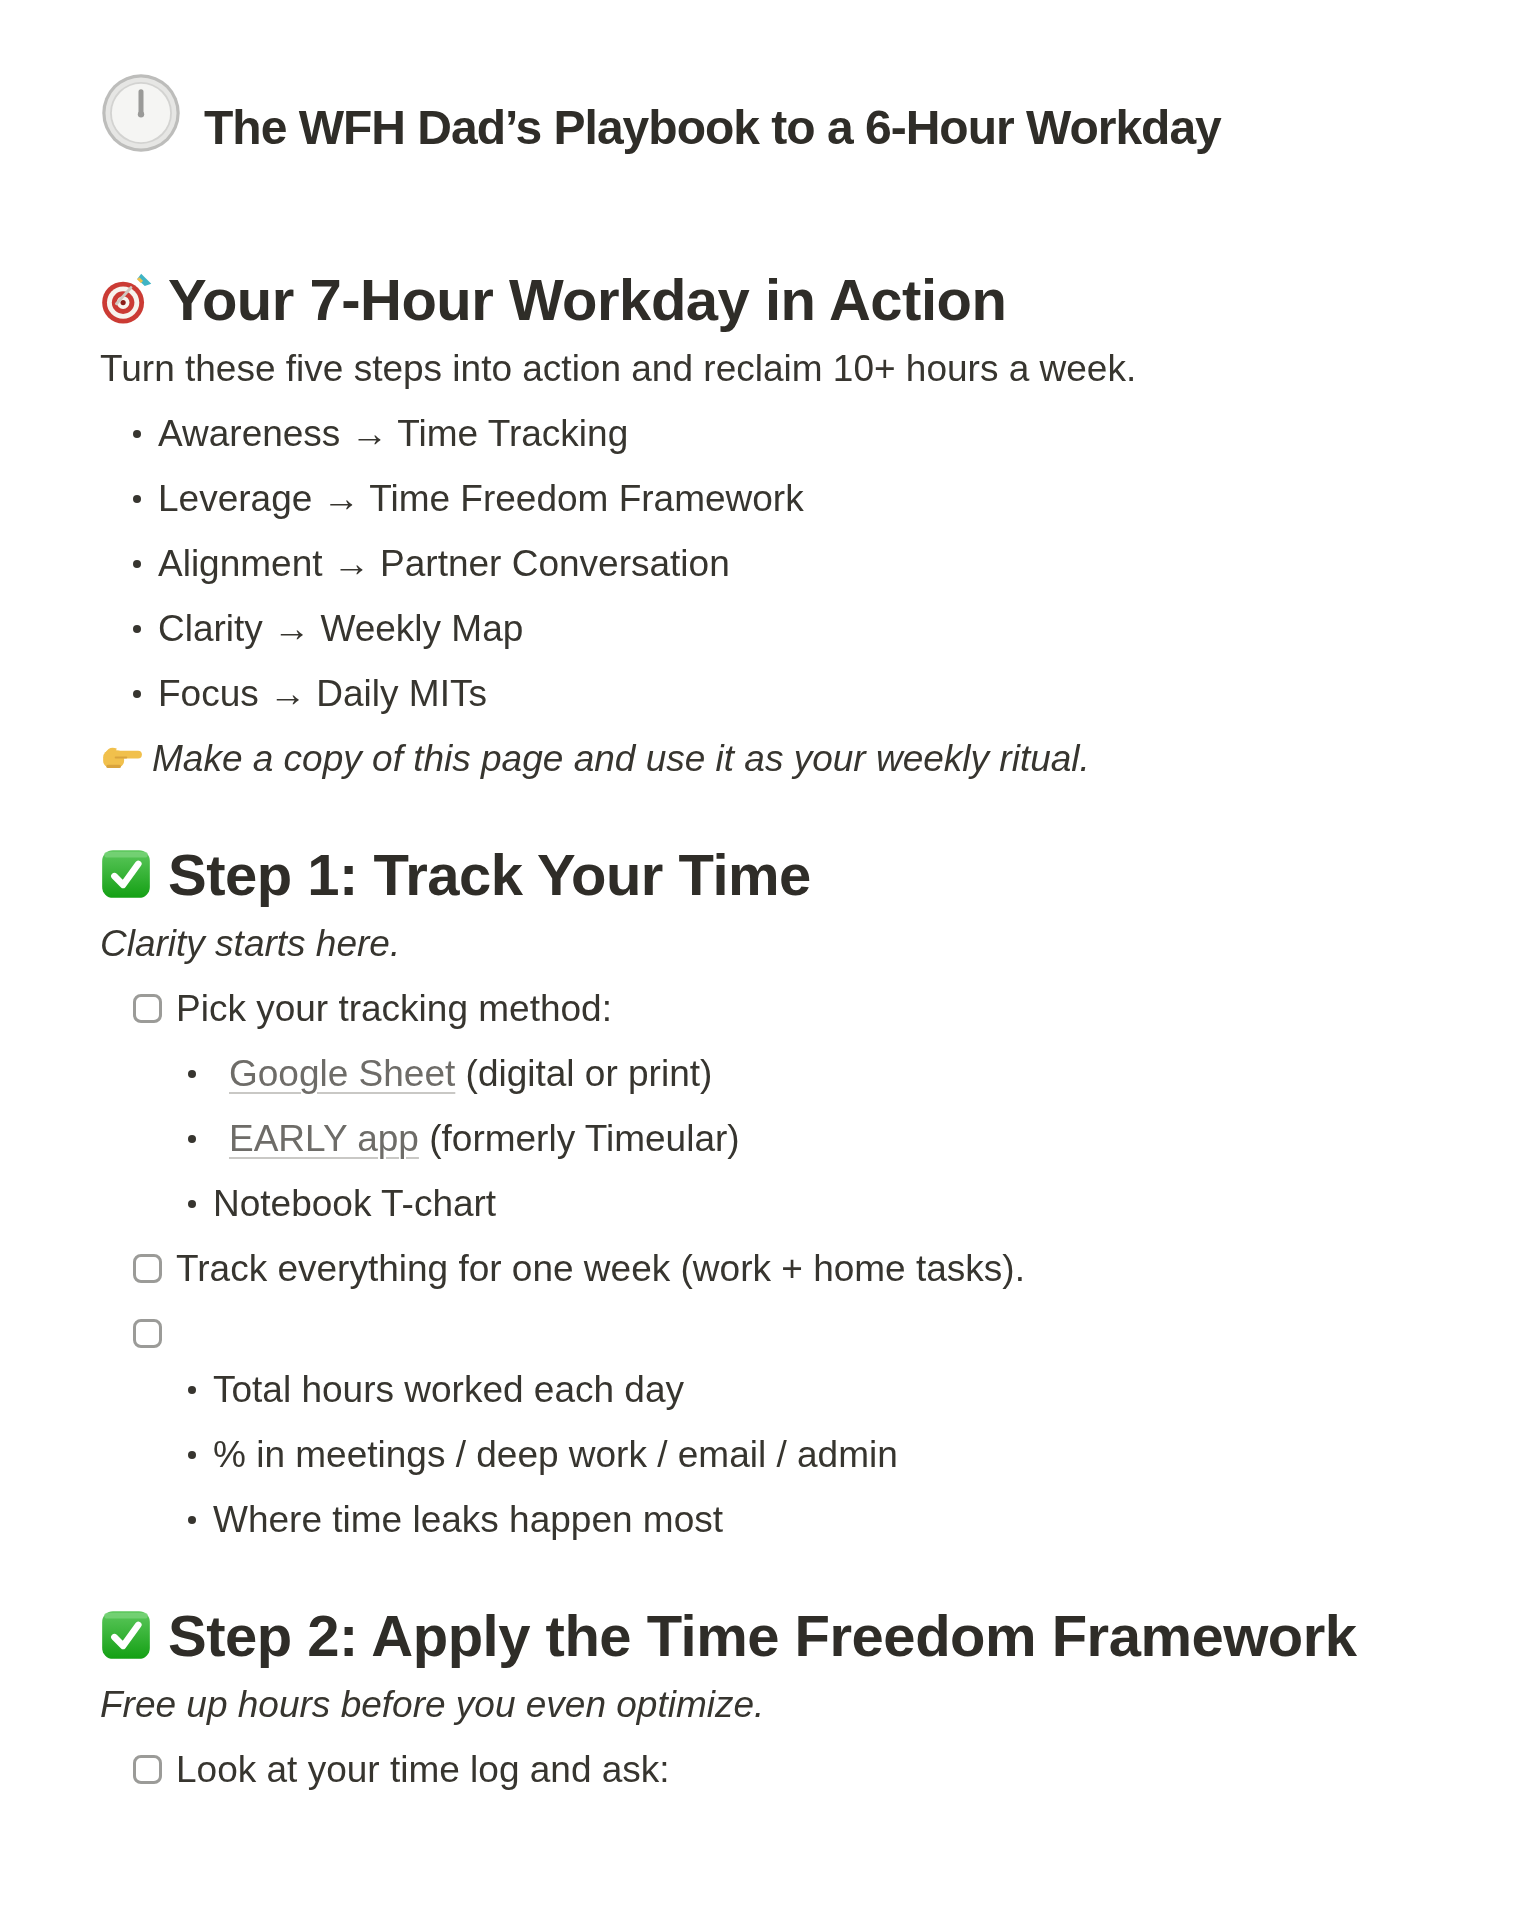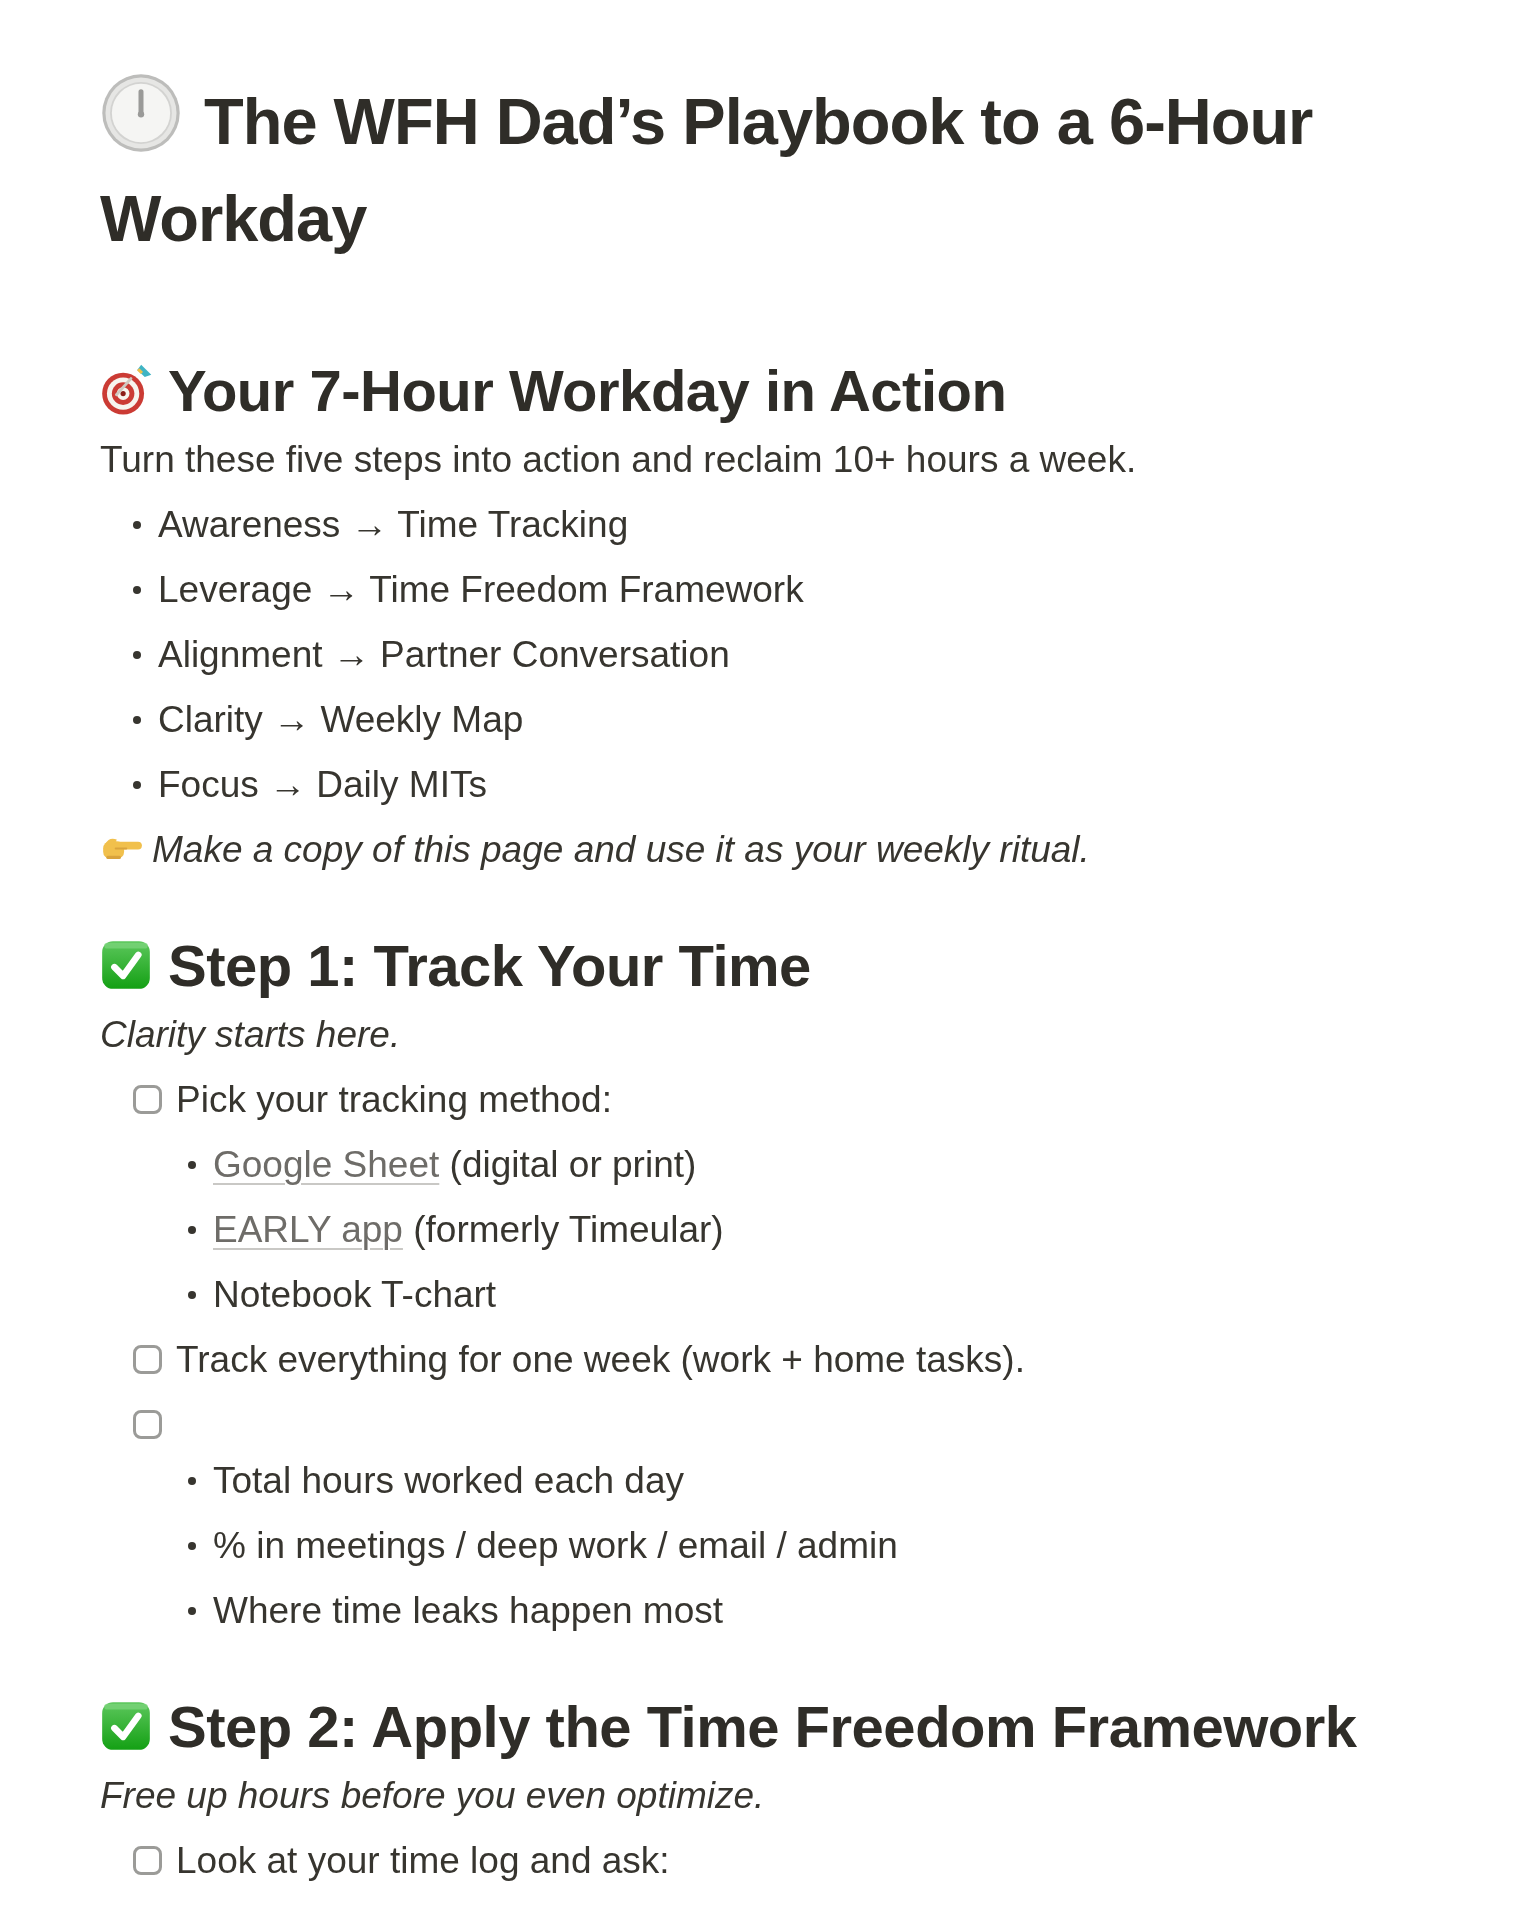--- a/index.html
+++ b/index.html
@@ -5,21 +5,21 @@
   html,body { margin:0; padding:0; }
   body {
     width:1540px; height:1924px; overflow:hidden;
     background:#ffffff;
     font-family:"Liberation Sans","DejaVu Sans",sans-serif;
     color:#37352f;
   }
   .page { padding:0 100px; }
 
   h1 {
-    font-size:65px; line-height:97px; font-weight:700;
+    font-size:48px; line-height:97px; font-weight:700;
     letter-spacing:-1px; color:#2f2d28;
     margin:72px 0 0;
   }
   .h1-icon svg { width:82px; height:82px; vertical-align:-10px; margin-right:22px; }
 
   h2 {
     font-size:58px; line-height:72px; font-weight:700;
     letter-spacing:-0.5px; color:#2f2d28;
     margin:48px 0 0;
   }
@@ -55,20 +55,21 @@
   }
   .todo .todo-label { font-size:37px; line-height:46px; }
 
   a.doclink {
     color:#6e6c68;
     text-decoration:underline;
     text-decoration-color:#c9c8c5;
     text-decoration-thickness:2px;
     text-underline-offset:6px;
     cursor:pointer;
+    margin-left:16px;
   }
 </style>
 </head>
 <body>
 
 <div class="page">
 
   <h1>
     <span class="h1-icon"><svg viewBox="0 0 36 36" aria-hidden="true">
       <circle cx="18" cy="18" r="17" fill="#bdbdbb"></circle>

